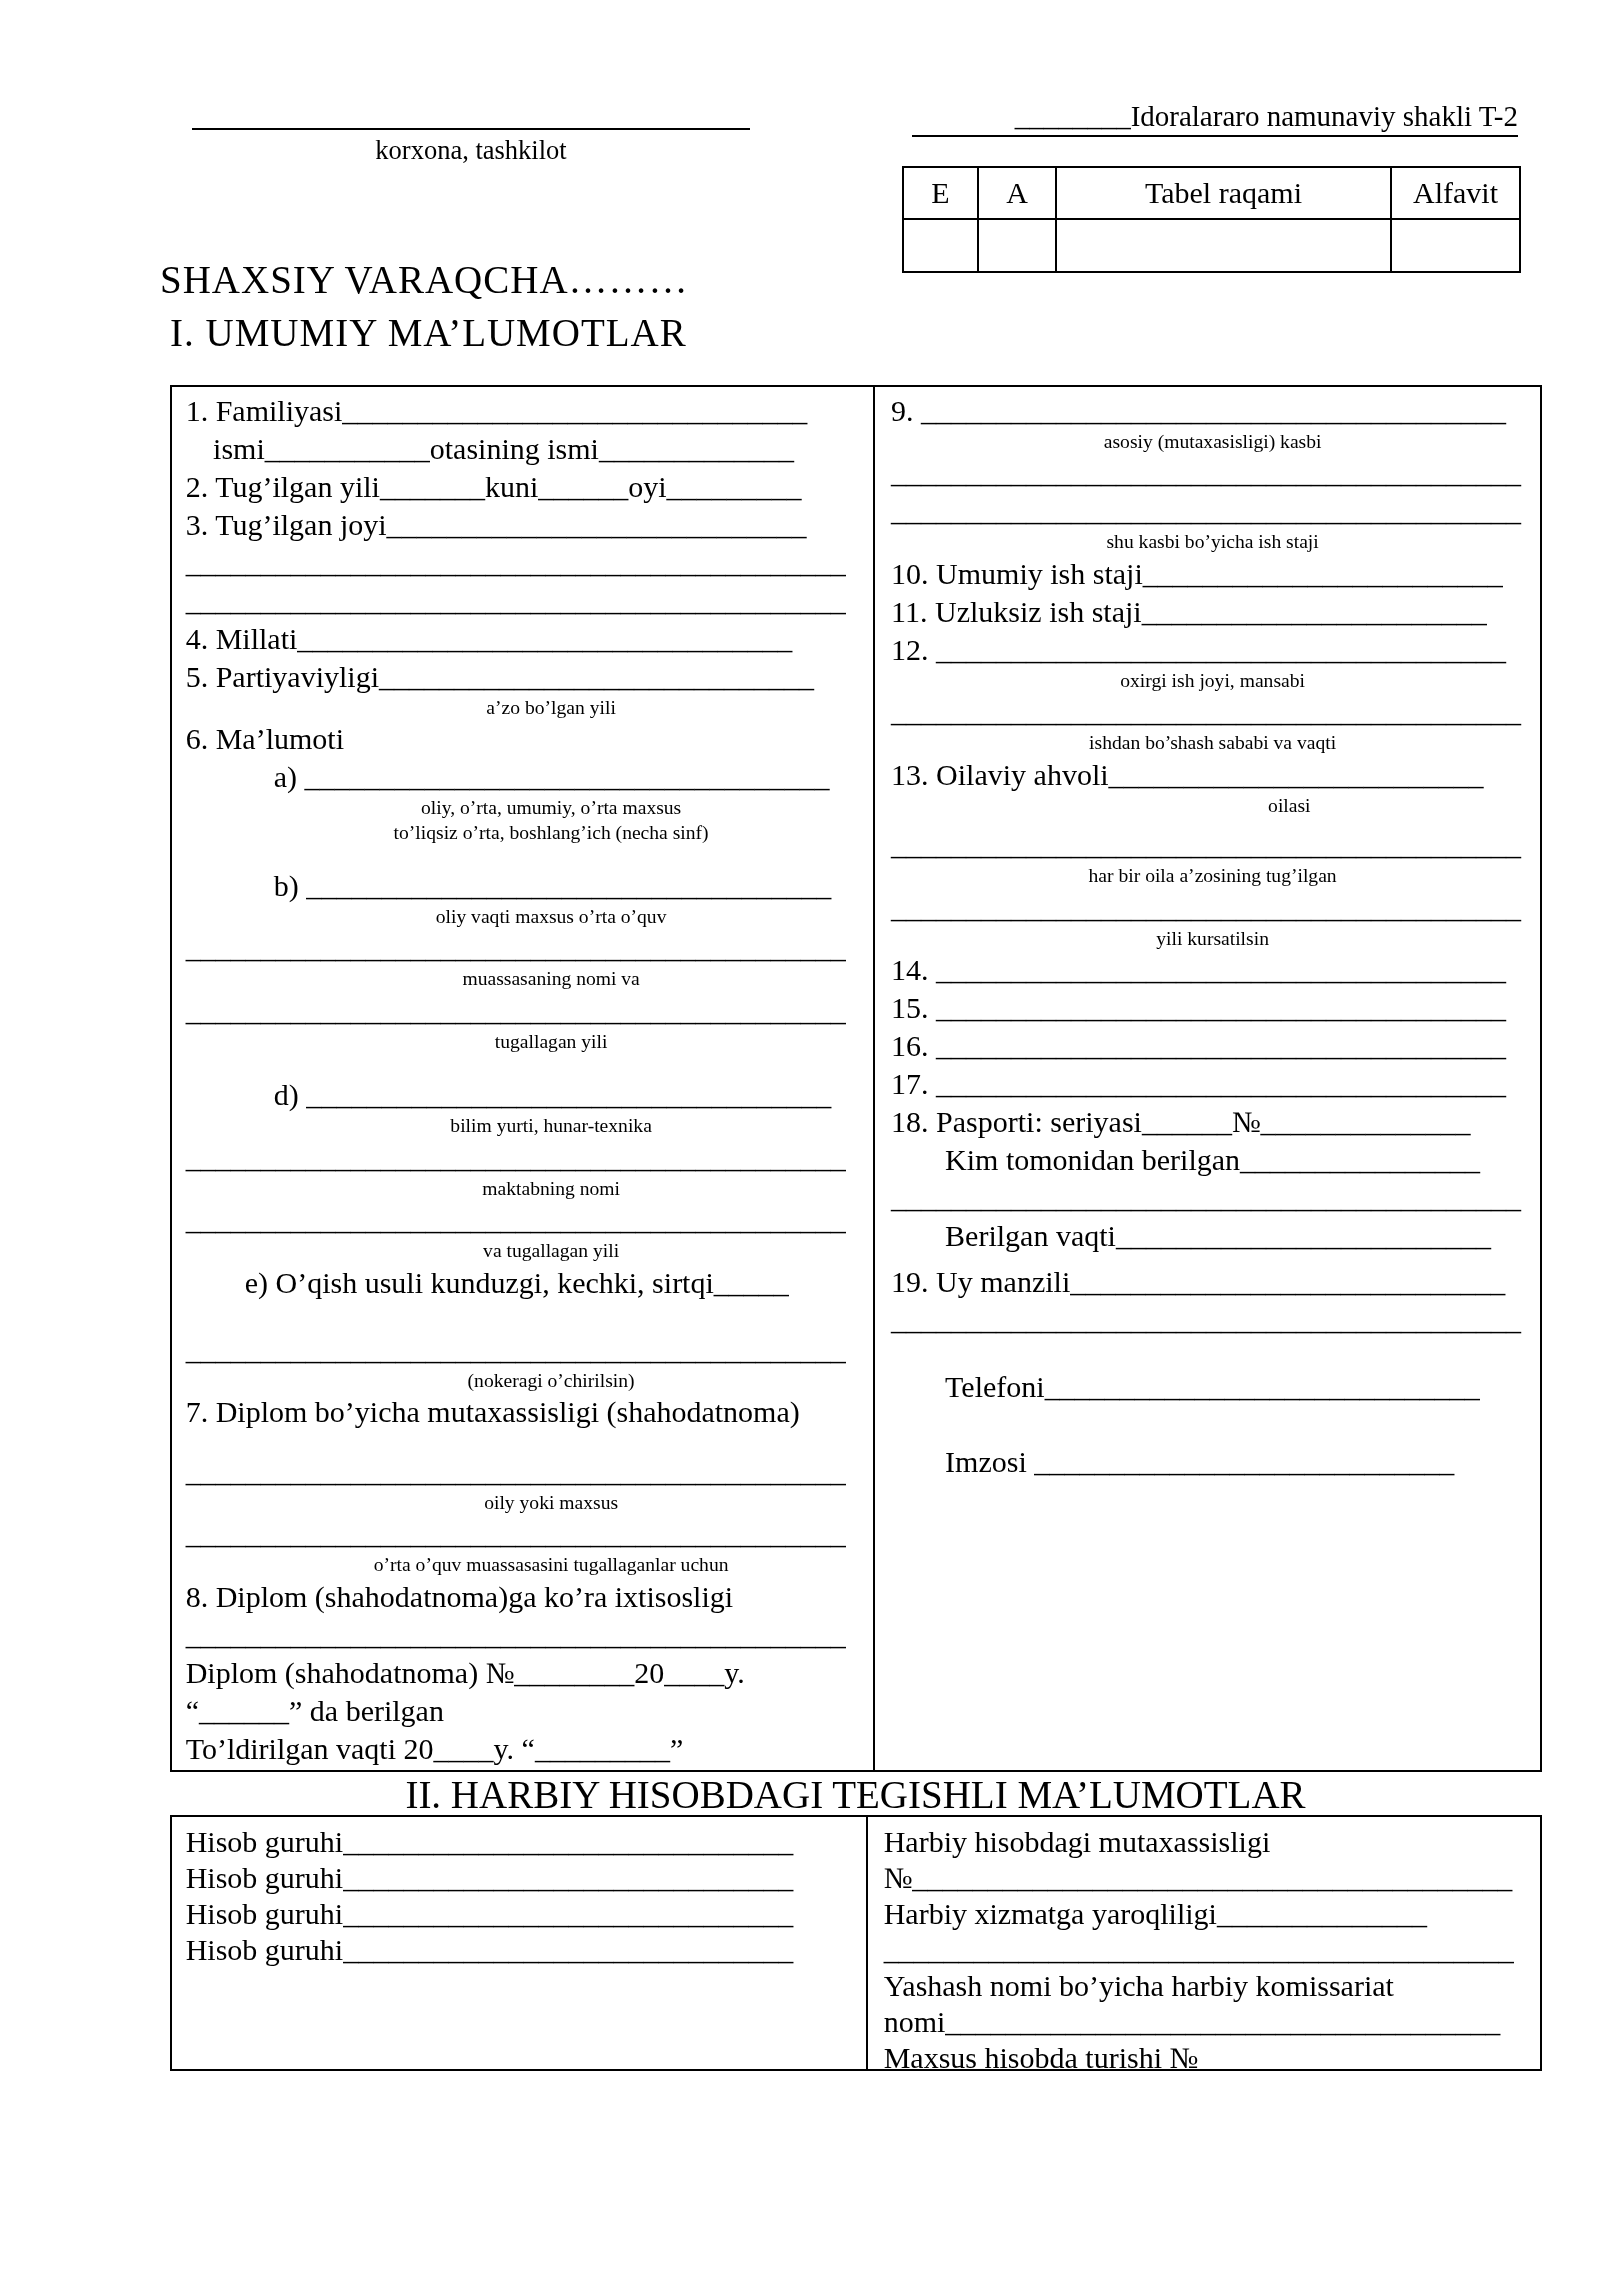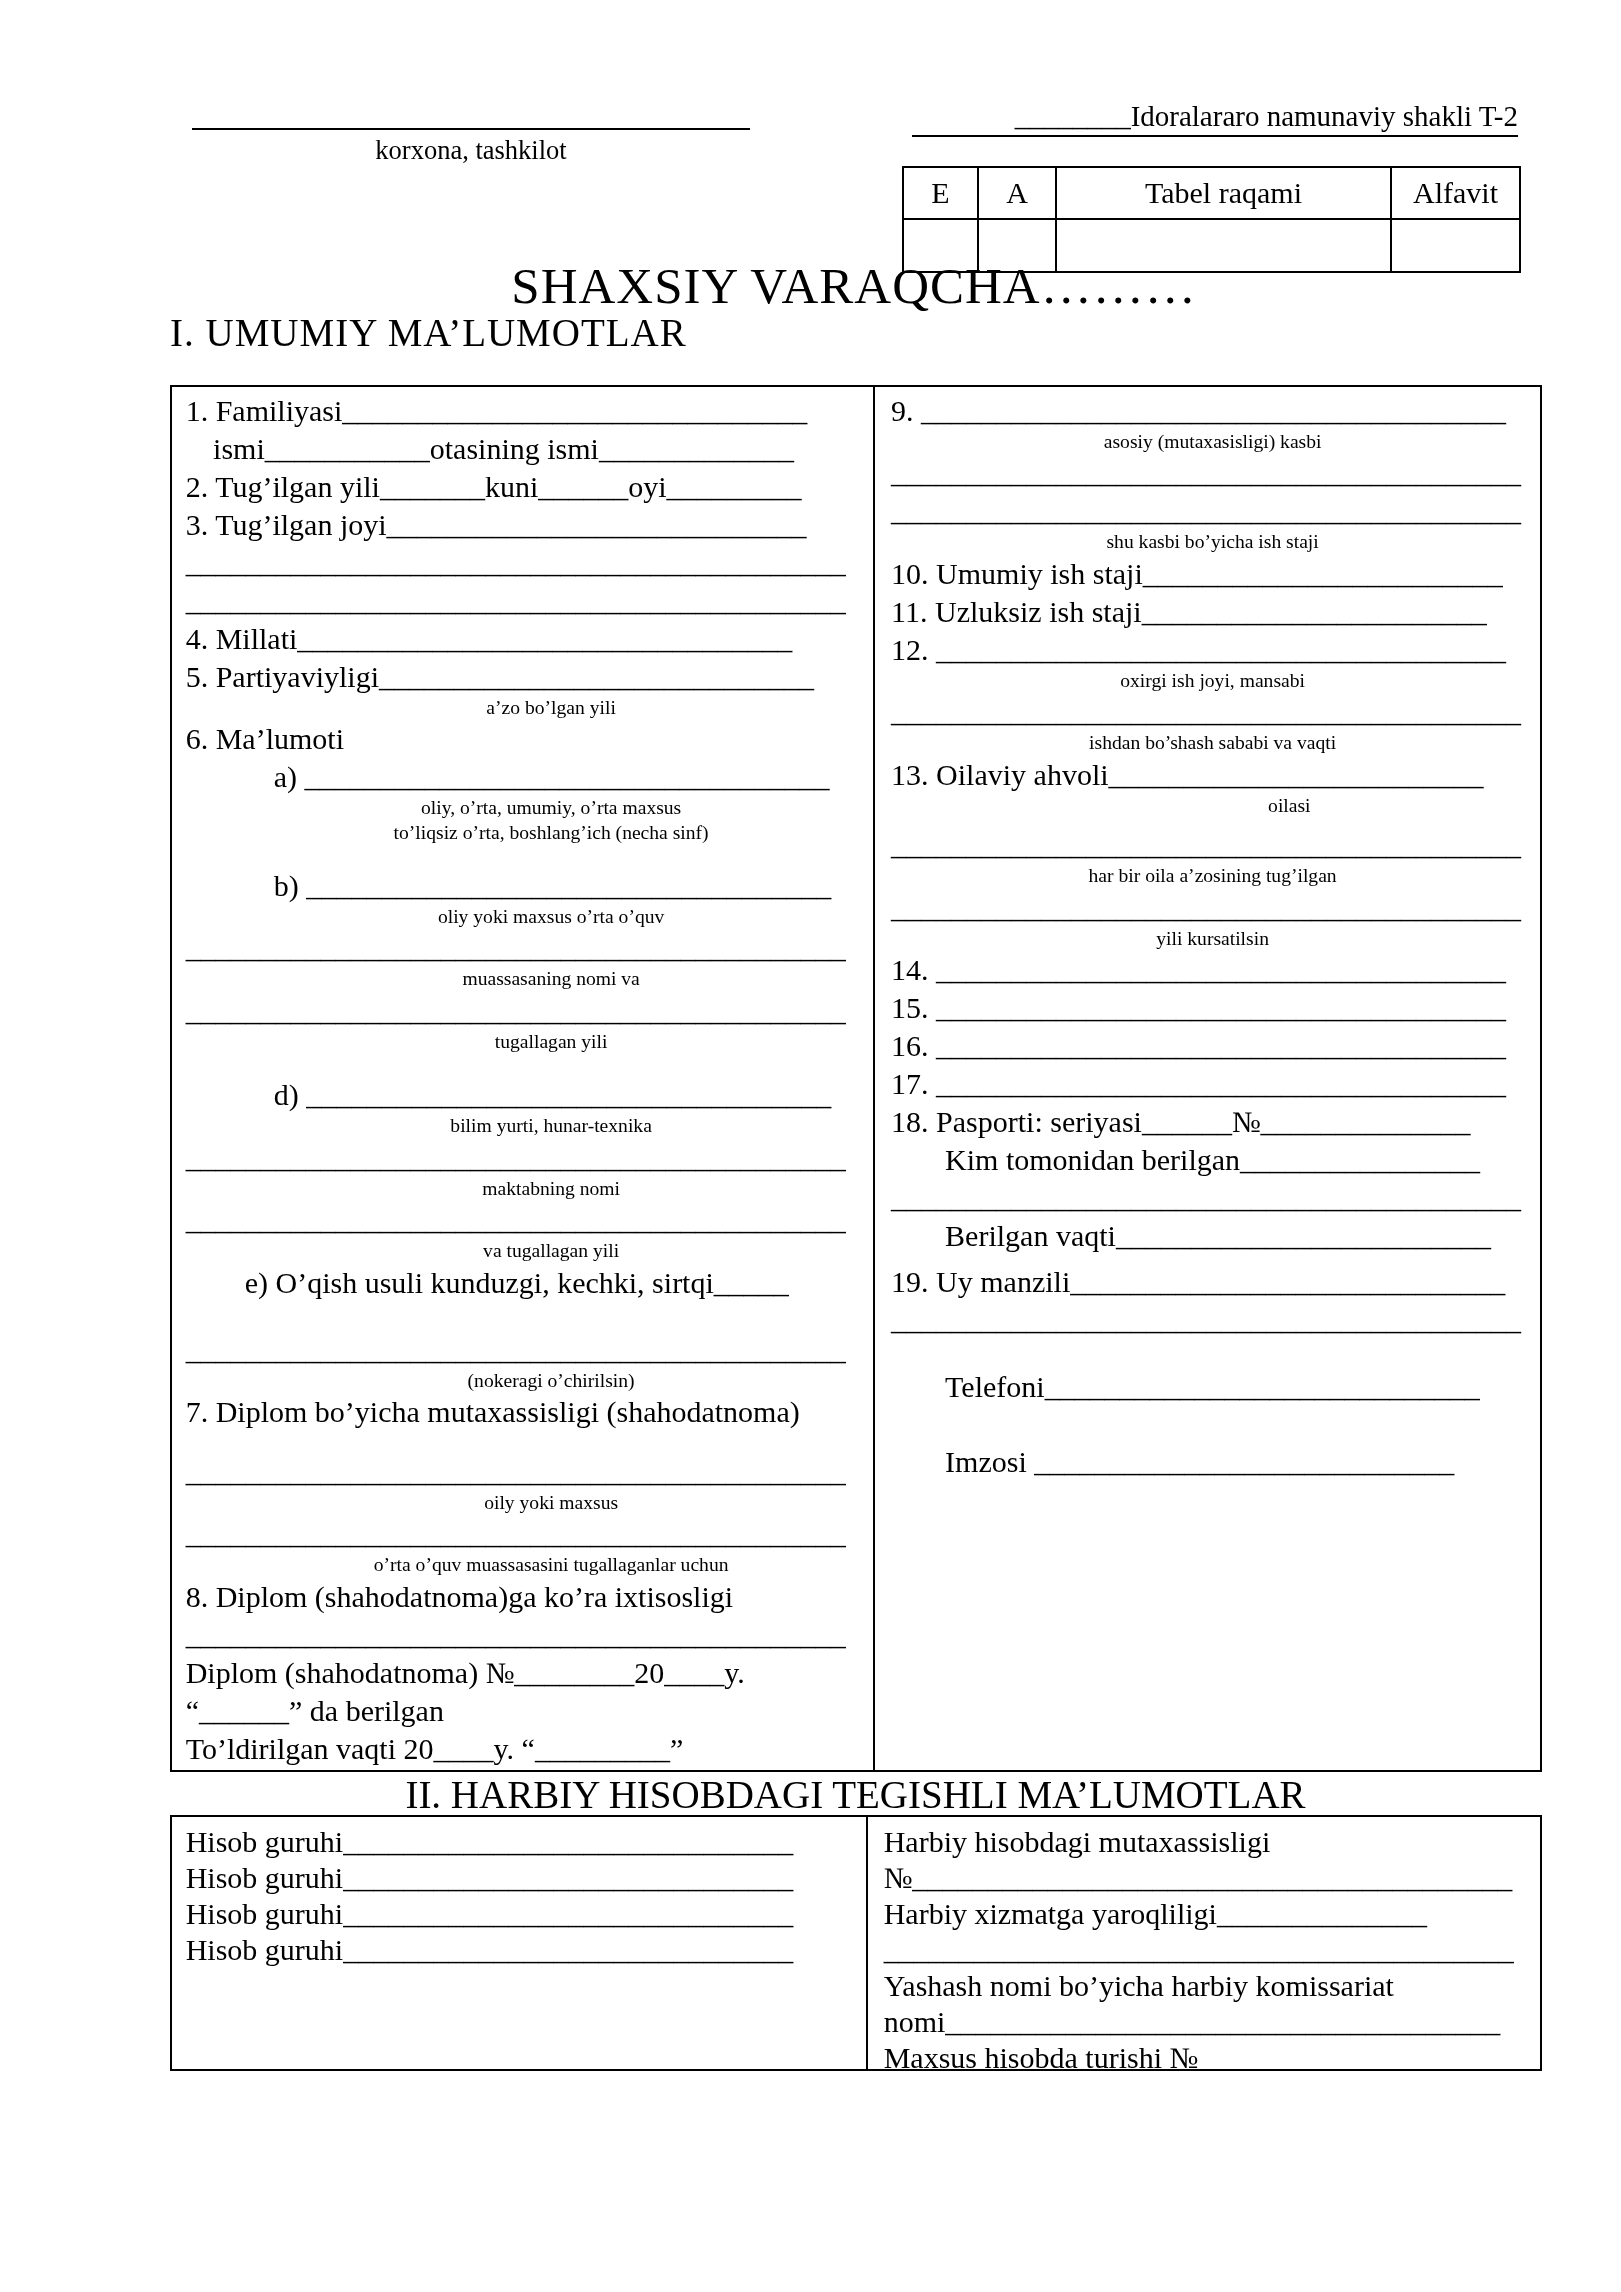--- a/index.html
+++ b/index.html
@@ -14,21 +14,21 @@
   
   .form-label{left:912px;top:100px;width:606px;border-bottom:2.9px solid #000;
     font-size:29px;text-align:right;white-space:pre;padding-bottom:2px;}
   
   .hdr-table{left:902px;top:166px;border-collapse:collapse;}
   .hdr-table td{border:2px solid #000;text-align:center;font-size:30px;padding:0;}
   .hdr-table .r1 td{height:50px;}
   .hdr-table .r2 td{height:51px;}
   .c-e{width:73px;} .c-a{width:76px;} .c-tabel{width:333px;} .c-alf{width:127px;}
   
-  .title1{left:168px;top:257px;width:1372px;text-align:center;font-size:51px;letter-spacing:1px;}
+  .title1{left:160px;top:257px;width:1372px;text-align:left;font-size:39px;letter-spacing:1px;}
   .title2{left:170px;top:310px;width:1372px;font-size:39px;letter-spacing:1px;}
   .title3{left:140px;top:1772px;width:1431px;text-align:center;font-size:39px;}
   
   .main-table{left:170px;top:385px;width:1372px;height:1387px;border:2.9px solid #000;
     box-sizing:border-box;display:flex;}
   .col{box-sizing:border-box;overflow:hidden;}
   .col-left{width:706px;border-right:2.9px solid #000;padding:4.9px 5.9px 0 13.7px;}
   .col-right{width:667px;padding:4.9px 5.9px 0 15.7px;}
   
   .mil-table{left:170px;top:1815px;width:1372px;height:256px;border:2.9px solid #000;
@@ -84,21 +84,21 @@
       <div class="ln">____________________________________________</div>
       <div class="ln">4. Millati_________________________________</div>
       <div class="ln">5. Partiyaviyligi_____________________________</div>
       <div class="ln c">a’zo bo’lgan yili</div>
       <div class="ln">6. Ma’lumoti</div>
       <div class="ln i2">a) ___________________________________</div>
       <div class="ln c">oliy, o’rta, umumiy, o’rta maxsus</div>
       <div class="ln c">to’liqsiz o’rta, boshlang’ich (necha sinf)</div>
       <div class="gap g22"></div>
       <div class="ln i2">b) ___________________________________</div>
-      <div class="ln c">oliy yoki maxsus o’rta o’quv</div>
+      <div class="ln c">oliy vaqti maxsus o’rta o’quv</div>
       <div class="ln">____________________________________________</div>
       <div class="ln c">muassasaning nomi va</div>
       <div class="ln">____________________________________________</div>
       <div class="ln c">tugallagan yili</div>
       <div class="gap g22"></div>
       <div class="ln i2">d) ___________________________________</div>
       <div class="ln c">bilim yurti, hunar-texnika</div>
       <div class="ln">____________________________________________</div>
       <div class="ln c">maktabning nomi</div>
       <div class="ln">____________________________________________</div>

